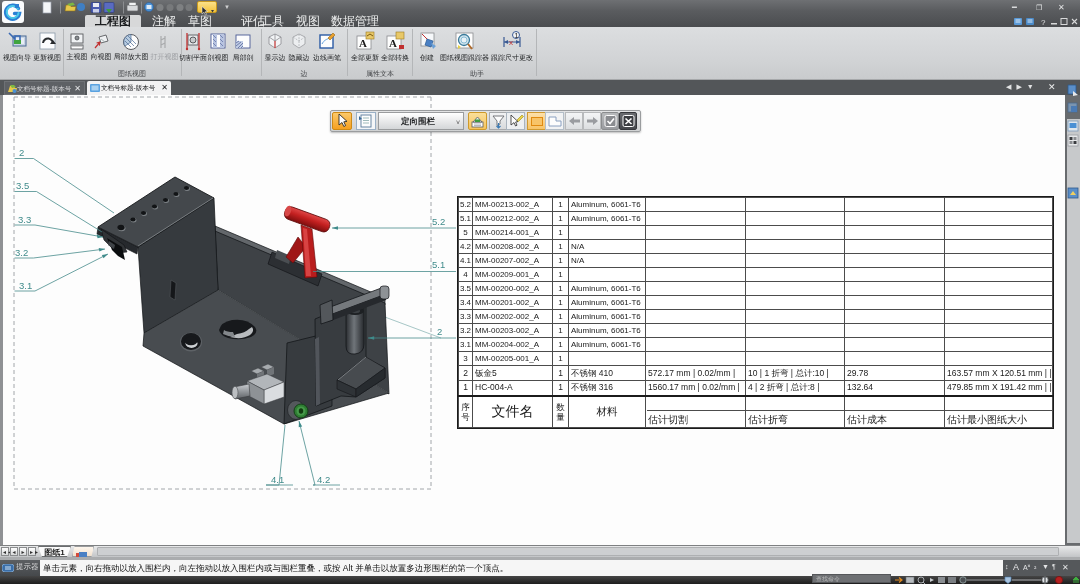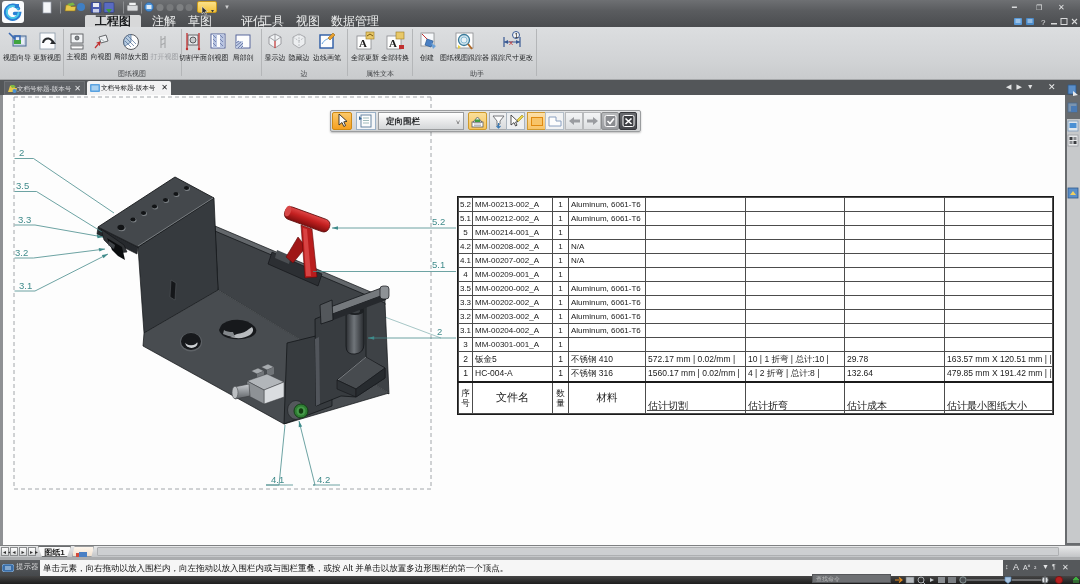--- a/index.html
+++ b/index.html
@@ -493,21 +493,21 @@
       </svg>
   </div>
   <div style="position:absolute;left:356px;top:112px;width:20px;height:18px;background:#f4f6f8;border:1px solid #9ab0c6;">
     <svg width="18" height="16" viewBox="0 0 18 16">
         <rect x="4" y="2" width="10" height="12" fill="#fdfdfd" stroke="#5a7a9a" stroke-width="0.9"></rect>
         <path d="M6 5 h6 M6 7.5 h6 M6 10 h6" stroke="#8aa" stroke-width="0.8"></path>
         <path d="M2 3 l3 3 l-3 1 Z" fill="#3a6a9a"></path>
       </svg>
   </div>
   <div style="position:absolute;left:378px;top:112px;width:86px;height:18px;background:linear-gradient(#ffffff,#d4d6d8);border:1px solid #9a9c9e;font-size:8.5px;font-weight:bold;color:#1f2123;line-height:17px;">
-    <span style="margin-left:7px;">定向围栏</span>
+    <span style="margin-left:22px;">定向围栏</span>
     <span style="position:absolute;right:3px;top:1px;font-weight:normal;color:#555;font-size:7px;">˅</span>
   </div>
   <div style="position:absolute;left:468px;top:112px;width:19px;height:18px;background:linear-gradient(#fbdf9a,#f6c45e);border:1px solid #cf9a2a;border-radius:2px;">
     <svg width="17" height="16" viewBox="0 0 17 16">
         <rect x="3" y="9" width="11" height="5" fill="#fdfdfd" stroke="#5a5c60" stroke-width="0.8"></rect>
         <path d="M4 9 L8.5 4 L13 9 Z" fill="#e8eef4" stroke="#5a5c60" stroke-width="0.8"></path>
         <rect x="6" y="6.5" width="5" height="2.5" fill="#3f9c3f"></rect>
         <path d="M5 11 h7 M5 12.5 h7" stroke="#9a9ca0" stroke-width="0.7"></path>
       </svg>
   </div>
@@ -632,20 +632,30 @@
             <td class="c">3.5</td>
             <td>MM-00200-002_A</td>
             <td class="c">1</td>
             <td>Aluminum, 6061-T6</td>
             <td></td>
             <td></td>
             <td></td>
             <td></td>
           </tr>
   <tr>
+            <td class="c">3.4</td>
+            <td>MM-00201-002_A</td>
+            <td class="c">1</td>
+            <td>Aluminum, 6061-T6</td>
+            <td></td>
+            <td></td>
+            <td></td>
+            <td></td>
+          </tr>
+  <tr>
             <td class="c">3.3</td>
             <td>MM-00202-002_A</td>
             <td class="c">1</td>
             <td>Aluminum, 6061-T6</td>
             <td></td>
             <td></td>
             <td></td>
             <td></td>
           </tr>
   <tr>
@@ -663,21 +673,21 @@
             <td>MM-00204-002_A</td>
             <td class="c">1</td>
             <td>Aluminum, 6061-T6</td>
             <td></td>
             <td></td>
             <td></td>
             <td></td>
           </tr>
   <tr>
             <td class="c">3</td>
-            <td>MM-00301-001_A</td>
+            <td>MM-00205-001_A</td>
             <td class="c">1</td>
             <td></td>
             <td></td>
             <td></td>
             <td></td>
             <td></td>
           </tr>
   <tr class="big">
             <td class="c">2</td>
             <td>钣金5</td>
@@ -693,21 +703,21 @@
             <td>HC-004-A</td>
             <td class="c">1</td>
             <td>不锈钢 316</td>
             <td>1560.17 mm | 0.02/mm |</td>
             <td>4 | 2 折弯 | 总计:8 |</td>
             <td>132.64</td>
             <td>479.85 mm X 191.42 mm | |</td>
           </tr>
   <tr class="hdr" style="border-top:2.5px solid #1b1b1b;">
     <td class="c" style="font-size:8.5px;line-height:10px;height:32px;">序<br>号</td>
-    <td class="c" style="font-size:11px;">文件名</td>
+    <td class="c" style="font-size:14px;">文件名</td>
     <td class="c" style="font-size:8.5px;line-height:10px;">数<br>量</td>
     <td class="c" style="font-size:10.5px;">材料</td>
     <td class="hb">估计切割</td>
     <td class="hb">估计折弯</td>
     <td class="hb">估计成本</td>
     <td class="hb">估计最小图纸大小</td>
   </tr>
   </tbody>
       </table>
   <div style="position:absolute;left:189px;top:213px;right:0;height:1px;background:#4c4c4c;"></div>

